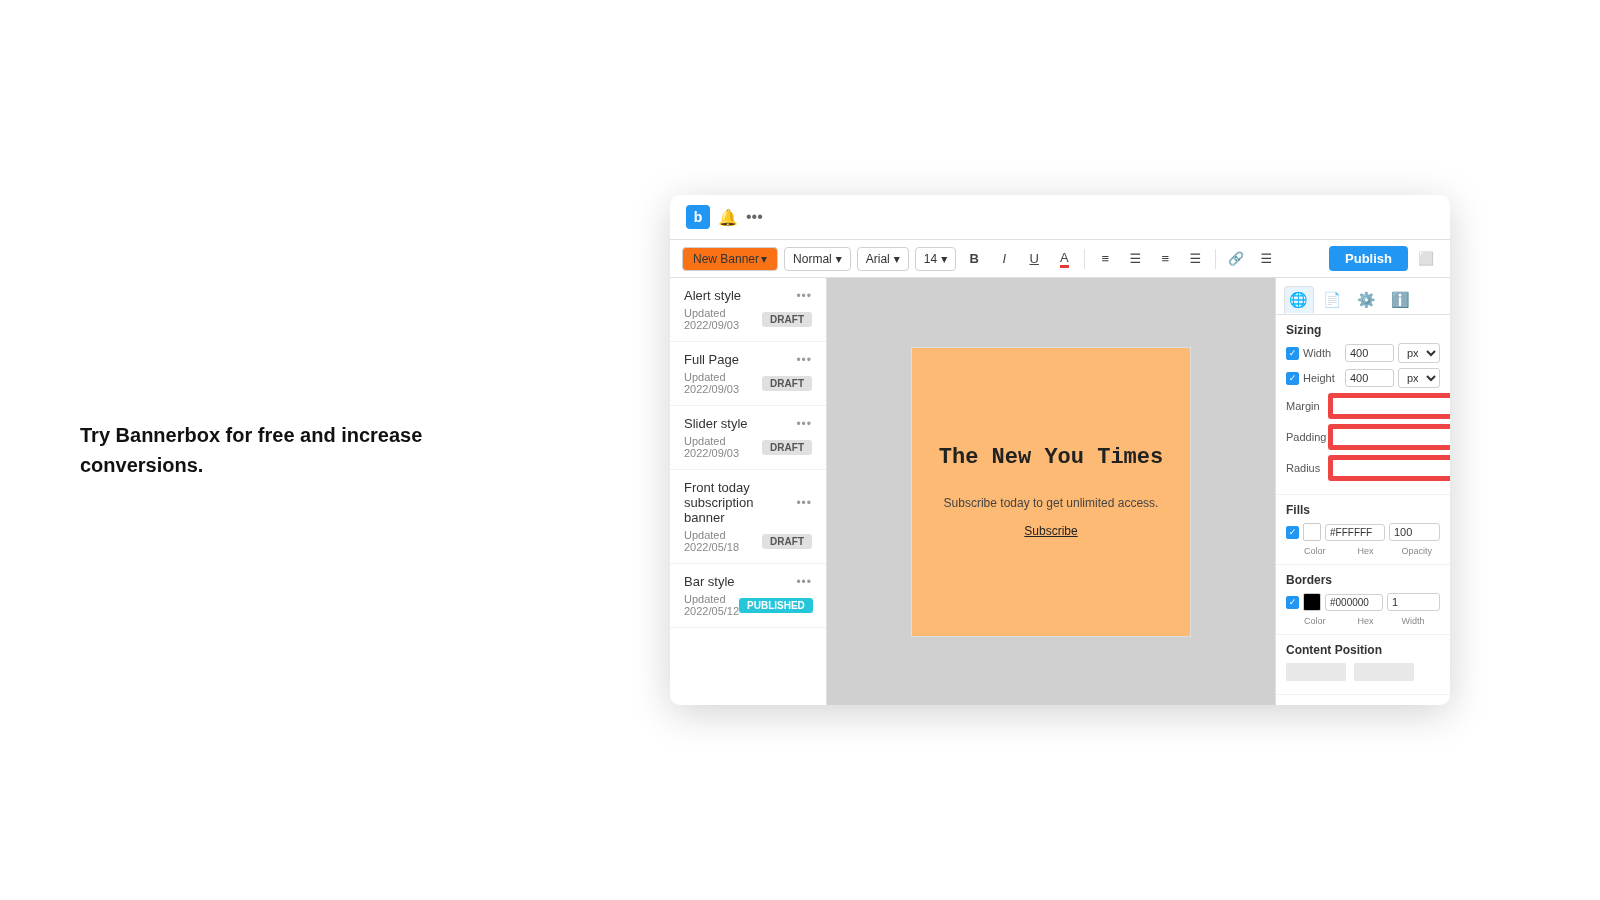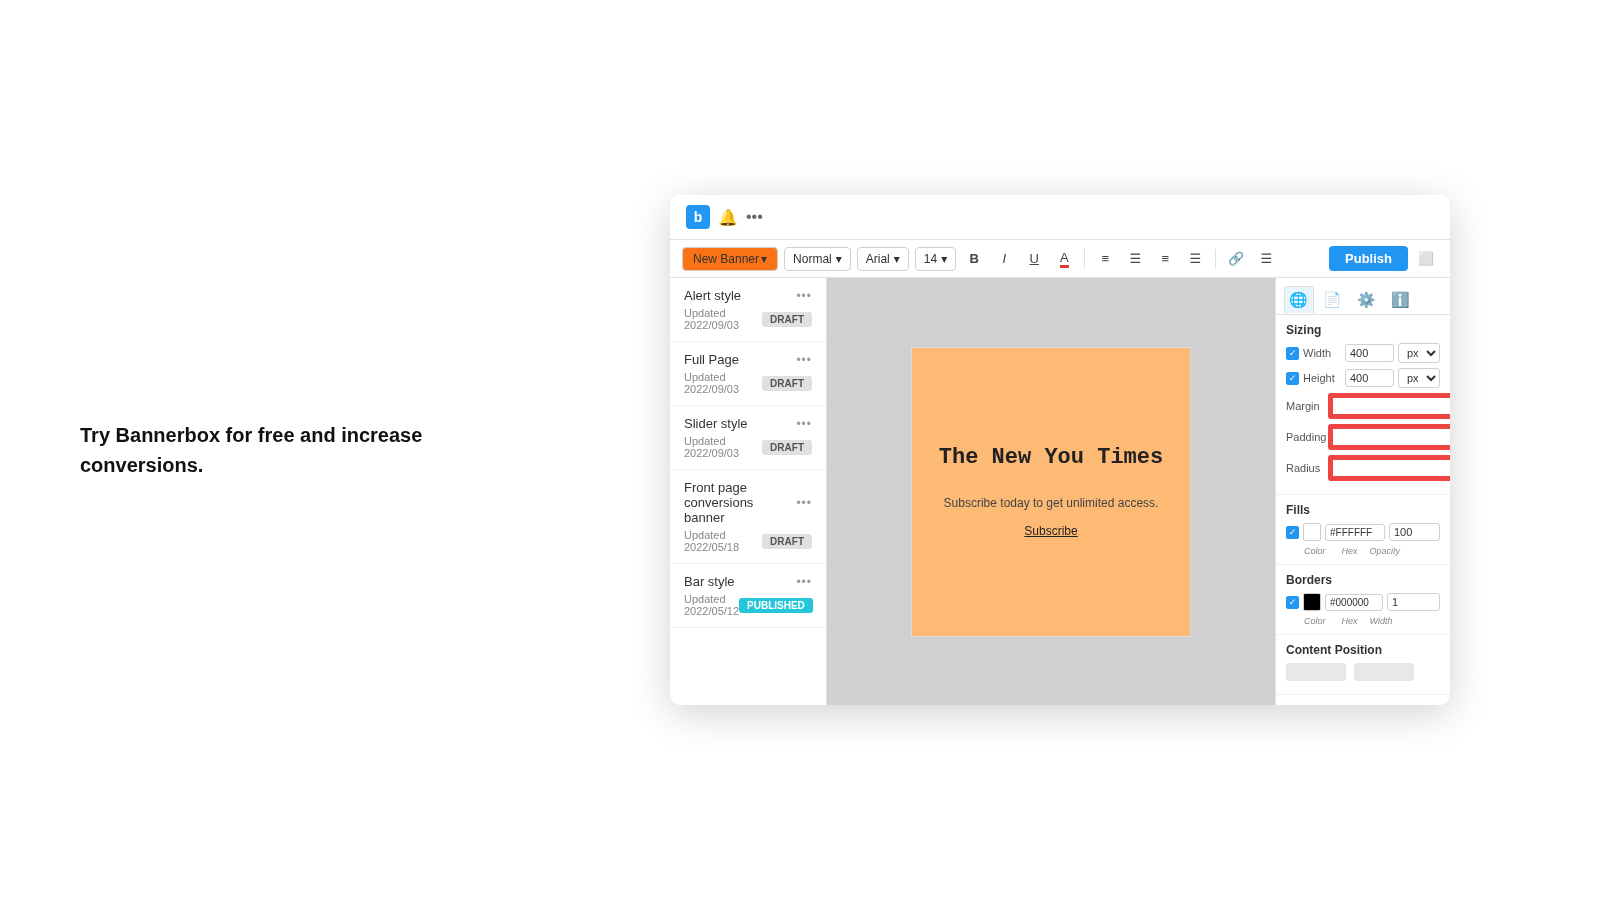--- a/index.html
+++ b/index.html
@@ -406,24 +406,23 @@
     }
 
     .fills-row {
       display: flex;
       align-items: center;
       gap: 4px;
     }
 
     .fills-labels {
       display: flex;
-      gap: 8px;
+      gap: 24px;
       margin-top: 2px;
       padding-left: 18px;
-      font-style: italic;
     }
 
     .fills-sub-label {
       font-size: 9px;
       color: #888;
     }
   </style>
 </head>
 <body>
 
@@ -522,21 +521,21 @@
             <span class="sidebar-item-dots">•••</span>
           </div>
           <div class="sidebar-item-meta">
             <span class="sidebar-item-date">Updated 2022/09/03</span>
             <span class="badge-draft">DRAFT</span>
           </div>
         </div>
 
         <div class="sidebar-item">
           <div class="sidebar-item-header">
-            <span class="sidebar-item-name">Front page conversions banner</span>
+            <span class="sidebar-item-name">Front today subscription banner</span>
             <span class="sidebar-item-dots">•••</span>
           </div>
           <div class="sidebar-item-meta">
             <span class="sidebar-item-date">Updated 2022/05/18</span>
             <span class="badge-draft">DRAFT</span>
           </div>
         </div>
 
         <div class="sidebar-item">
           <div class="sidebar-item-header">

